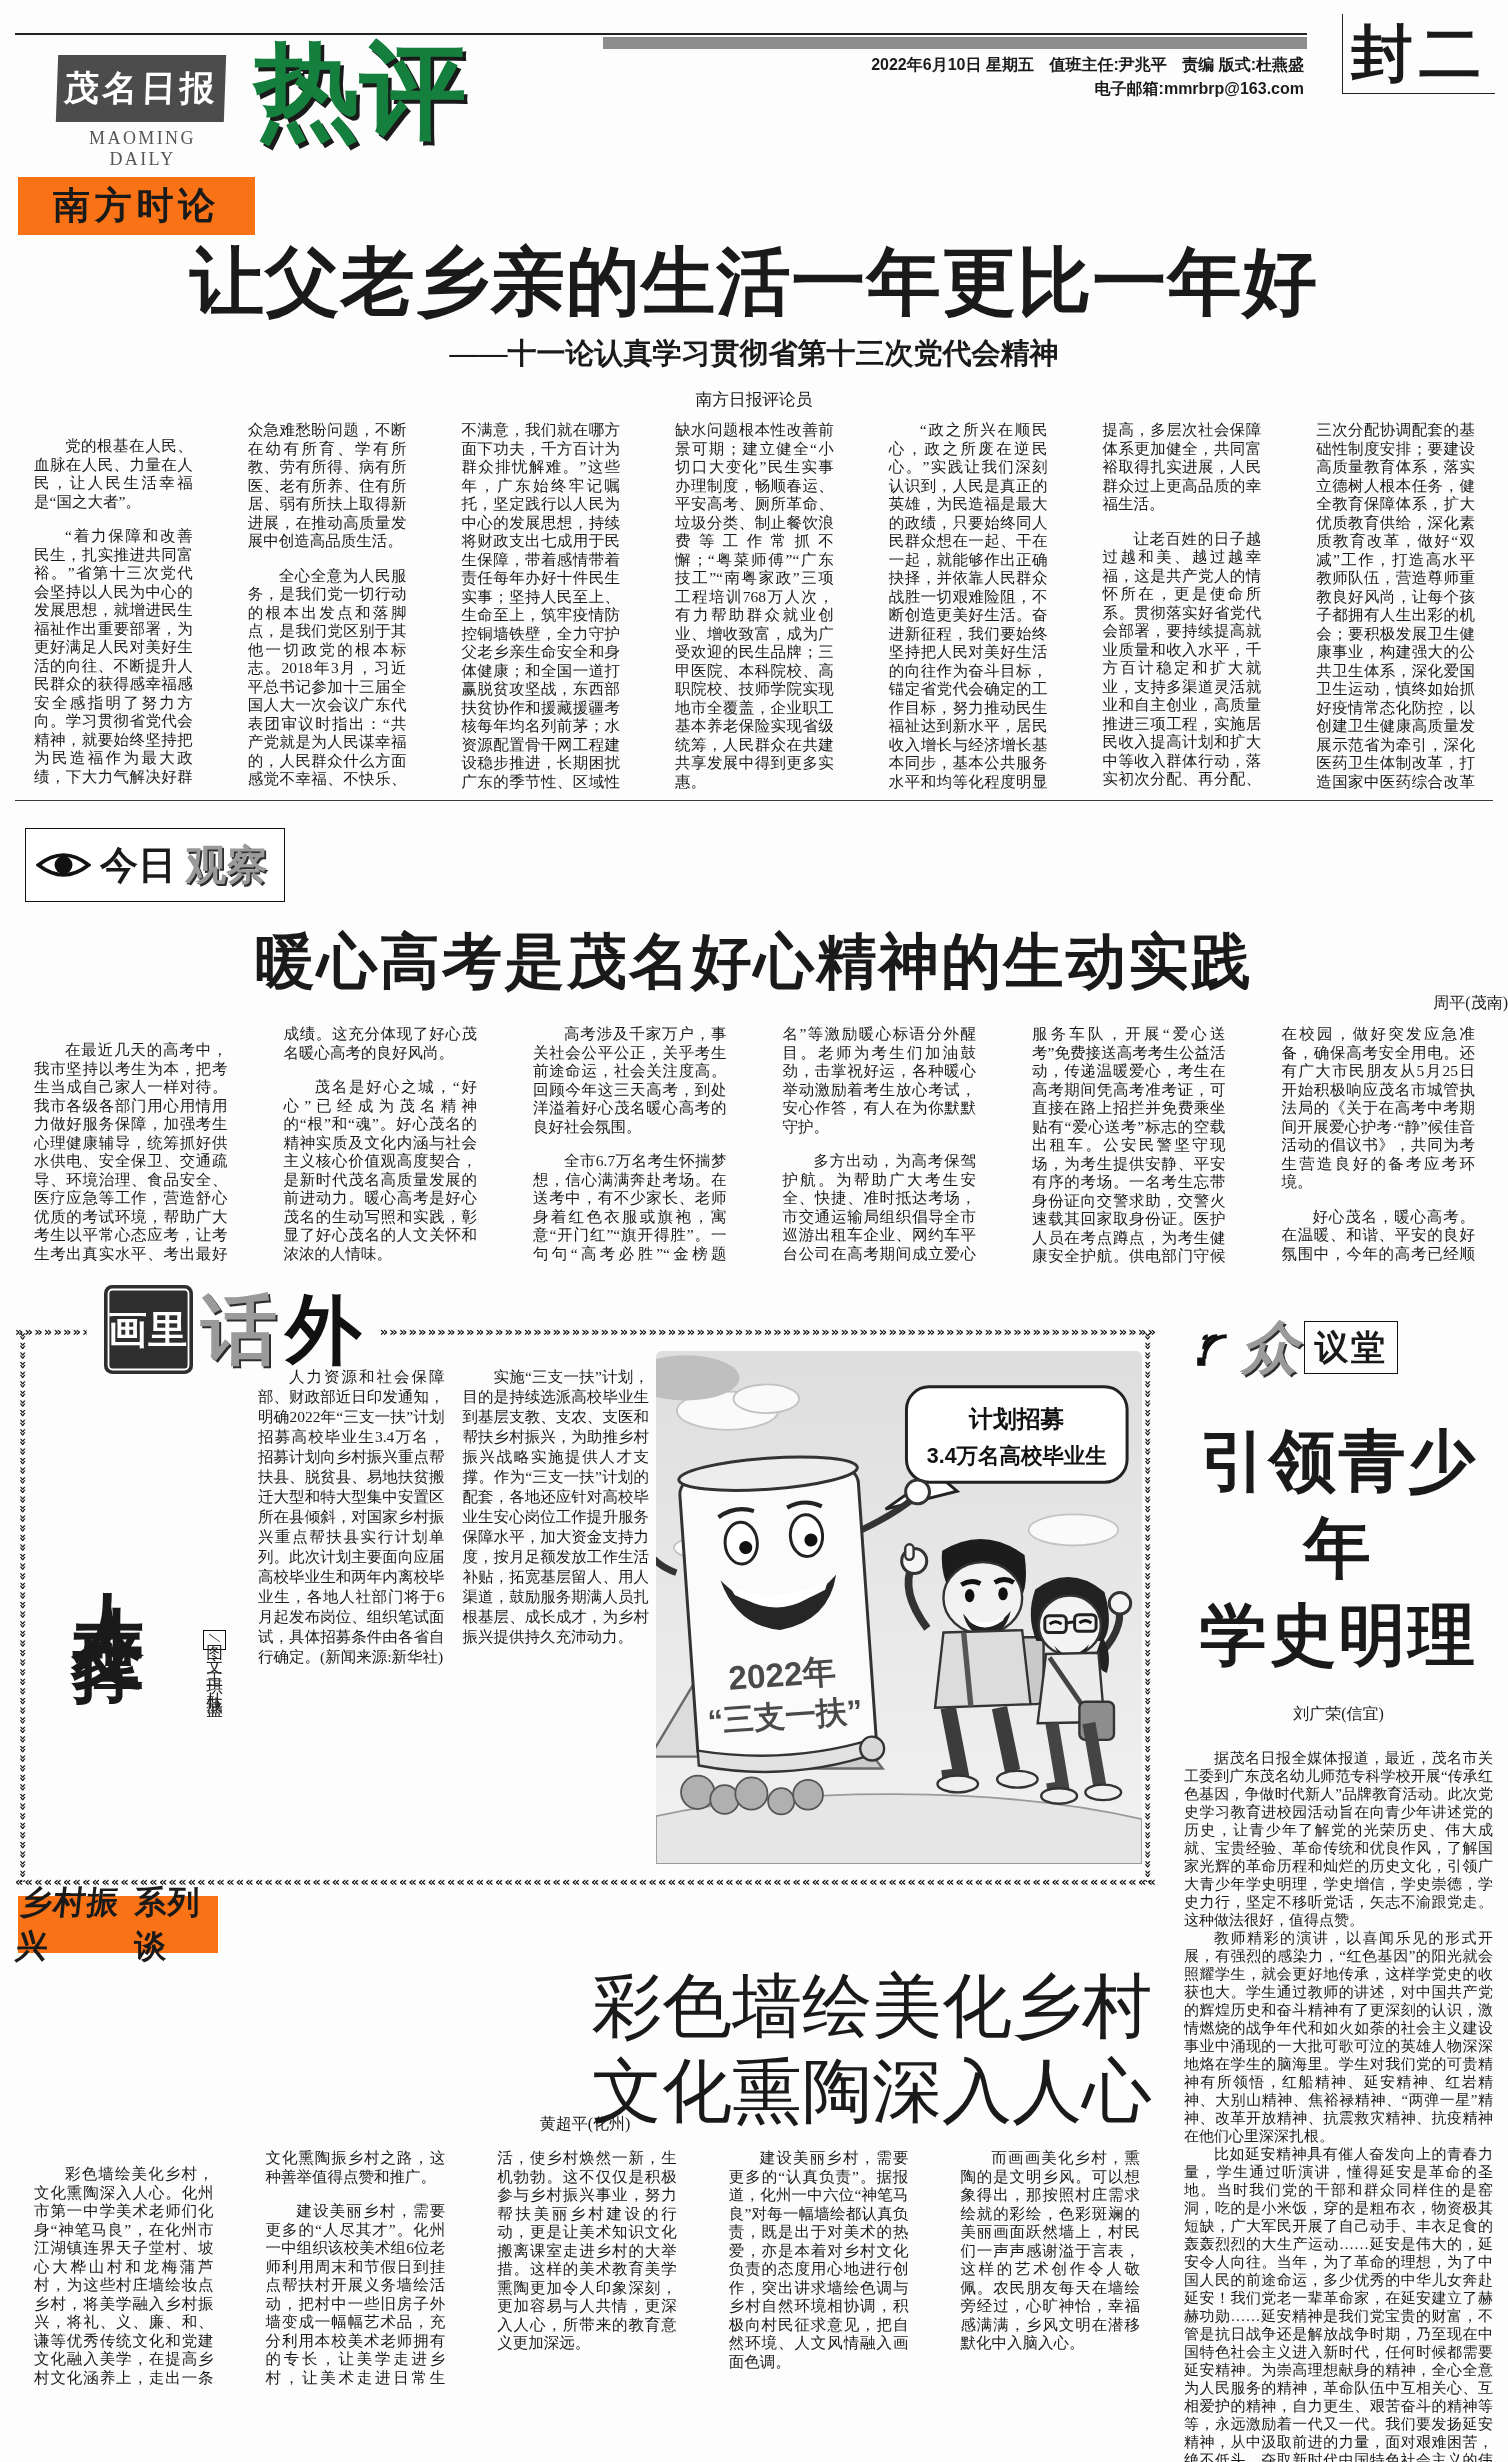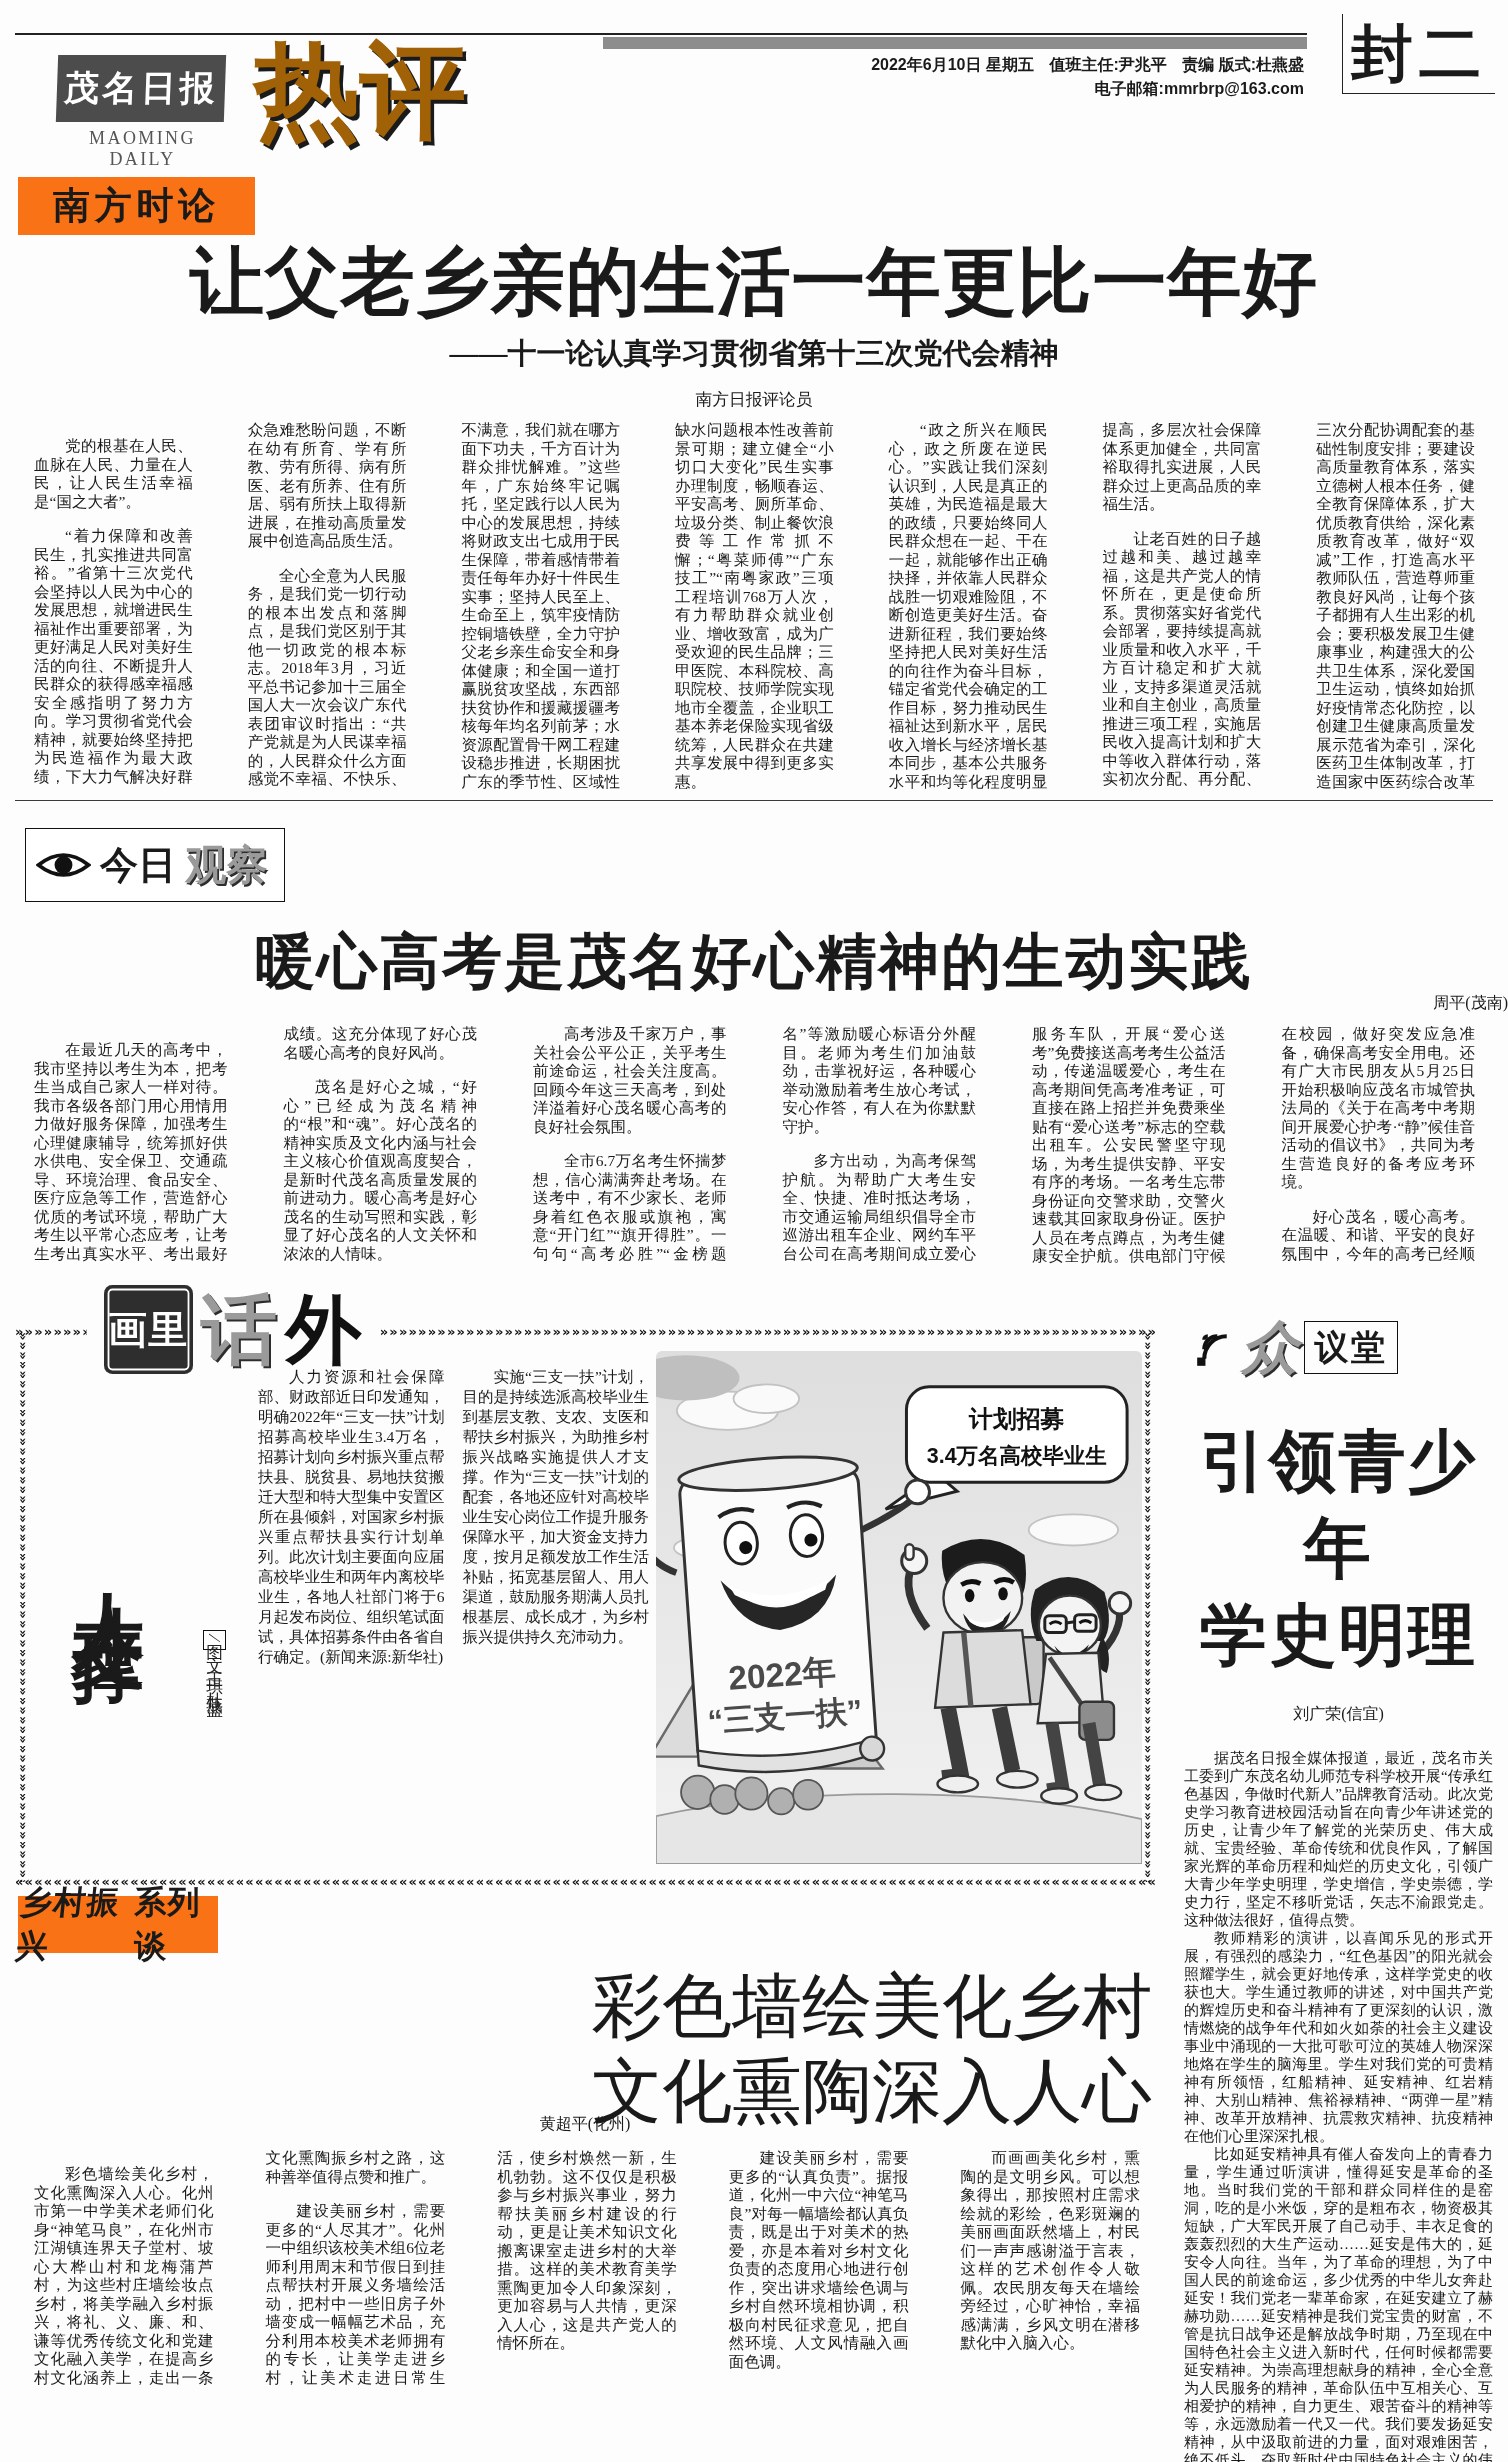--- a/index.html
+++ b/index.html
@@ -7,21 +7,21 @@
         font-family:"Liberation Serif","DejaVu Serif",serif;color:#1a1a1a;}
   .abs{position:absolute;}
   
   .top-rule{left:15px;top:33px;width:1292px;height:1.8px;background:#222;}
   .top-graybar{left:603px;top:37px;width:704px;height:12px;background:#8d8d8d;}
   .logo-box{left:57px;top:55px;width:168px;height:67px;background:#4c4c4c;color:#fff;display:flex;
             align-items:center;justify-content:center;font-size:35px;font-weight:900;letter-spacing:3.6px;
             font-family:"Liberation Serif",serif;transform:skewX(-2deg);}
   .logo-sub{left:53px;top:128px;width:179px;text-align:center;font-size:18px;letter-spacing:2.4px;color:#555;
             font-family:"Liberation Serif",serif;}
-  .hotreview{left:254px;top:37px;font-size:106px;line-height:1;font-weight:900;color:#a16207;
+  .hotreview{left:254px;top:37px;font-size:106px;line-height:1;font-weight:900;color:#15803d;
              text-shadow:3.6px 4.2px 0 #1a1a1a;font-family:"Liberation Sans",sans-serif;}
   .date-block{top:53px;left:537px;width:767px;text-align:right;font-family:"Liberation Sans",sans-serif;
               font-size:16px;font-weight:bold;line-height:24px;}
   .date-block span{margin-left:15.5px;}
   .page-label{left:1342px;top:14.3px;width:152px;height:79px;display:flex;align-items:center;justify-content:center;
               font-size:62px;font-weight:900;border-left:1.8px solid #222;border-bottom:1.8px solid #222;letter-spacing:6px;}
   
   .tag-box{background:#f97316;display:flex;align-items:center;justify-content:center;
            font-family:"Liberation Sans",sans-serif;font-weight:900;}
   .tag-nanfang{left:18px;top:177px;width:237px;height:58px;font-size:37px;letter-spacing:4.8px;}
@@ -291,19 +291,19 @@
     <span class="b">乡村振兴</span>
     <span>系列谈</span>
   </div>
   <div class="abs rural-title">
     <div>彩色墙绘美化乡村</div>
     <div>文化熏陶深入人心</div>
   </div>
   <div class="abs rural-byline">黄超平(化州)</div>
   <div class="abs body-cols rural-body">
       <p>彩色墙绘美化乡村，文化熏陶深入人心。化州市第一中学美术老师们化身“神笔马良”，在化州市江湖镇连界天子堂村、坡心大桦山村和龙梅蒲芦村，为这些村庄墙绘妆点乡村，将美学融入乡村振兴，将礼、义、廉、和、谦等优秀传统文化和党建文化融入美学，在提高乡村文化涵养上，走出一条文化熏陶振乡村之路，这种善举值得点赞和推广。</p>
-      <p>建设美丽乡村，需要更多的“人尽其才”。化州一中组织该校美术组6位老师利用周末和节假日到挂点帮扶村开展义务墙绘活动，把村中一些旧房子外墙变成一幅幅艺术品，充分利用本校美术老师拥有的专长，让美学走进乡村，让美术走进日常生活，使乡村焕然一新，生机勃勃。这不仅仅是积极参与乡村振兴事业，努力帮扶美丽乡村建设的行动，更是让美术知识文化搬离课室走进乡村的大举措。这样的美术教育美学熏陶更加令人印象深刻，更加容易与人共情，更深入人心，这是共产党人的情怀所在。</p>
+      <p>建设美丽乡村，需要更多的“人尽其才”。化州一中组织该校美术组6位老师利用周末和节假日到挂点帮扶村开展义务墙绘活动，把村中一些旧房子外墙变成一幅幅艺术品，充分利用本校美术老师拥有的专长，让美学走进乡村，让美术走进日常生活，使乡村焕然一新，生机勃勃。这不仅仅是积极参与乡村振兴事业，努力帮扶美丽乡村建设的行动，更是让美术知识文化搬离课室走进乡村的大举措。这样的美术教育美学熏陶更加令人印象深刻，更加容易与人共情，更深入人心，所带来的教育意义更加深远。</p>
       <p>建设美丽乡村，需要更多的“认真负责”。据报道，化州一中六位“神笔马良”对每一幅墙绘都认真负责，既是出于对美术的热爱，亦是本着对乡村文化负责的态度用心地进行创作，突出讲求墙绘色调与乡村自然环境相协调，积极向村民征求意见，把自然环境、人文风情融入画面色调。</p>
       <p>而画画美化乡村，熏陶的是文明乡风。可以想象得出，那按照村庄需求绘就的彩绘，色彩斑斓的美丽画面跃然墙上，村民们一声声感谢溢于言表，这样的艺术创作令人敬佩。农民朋友每天在墙绘旁经过，心旷神怡，幸福感满满，乡风文明在潜移默化中入脑入心。</p>
     </div>
 
 </div>
 
 
 </body></html>

